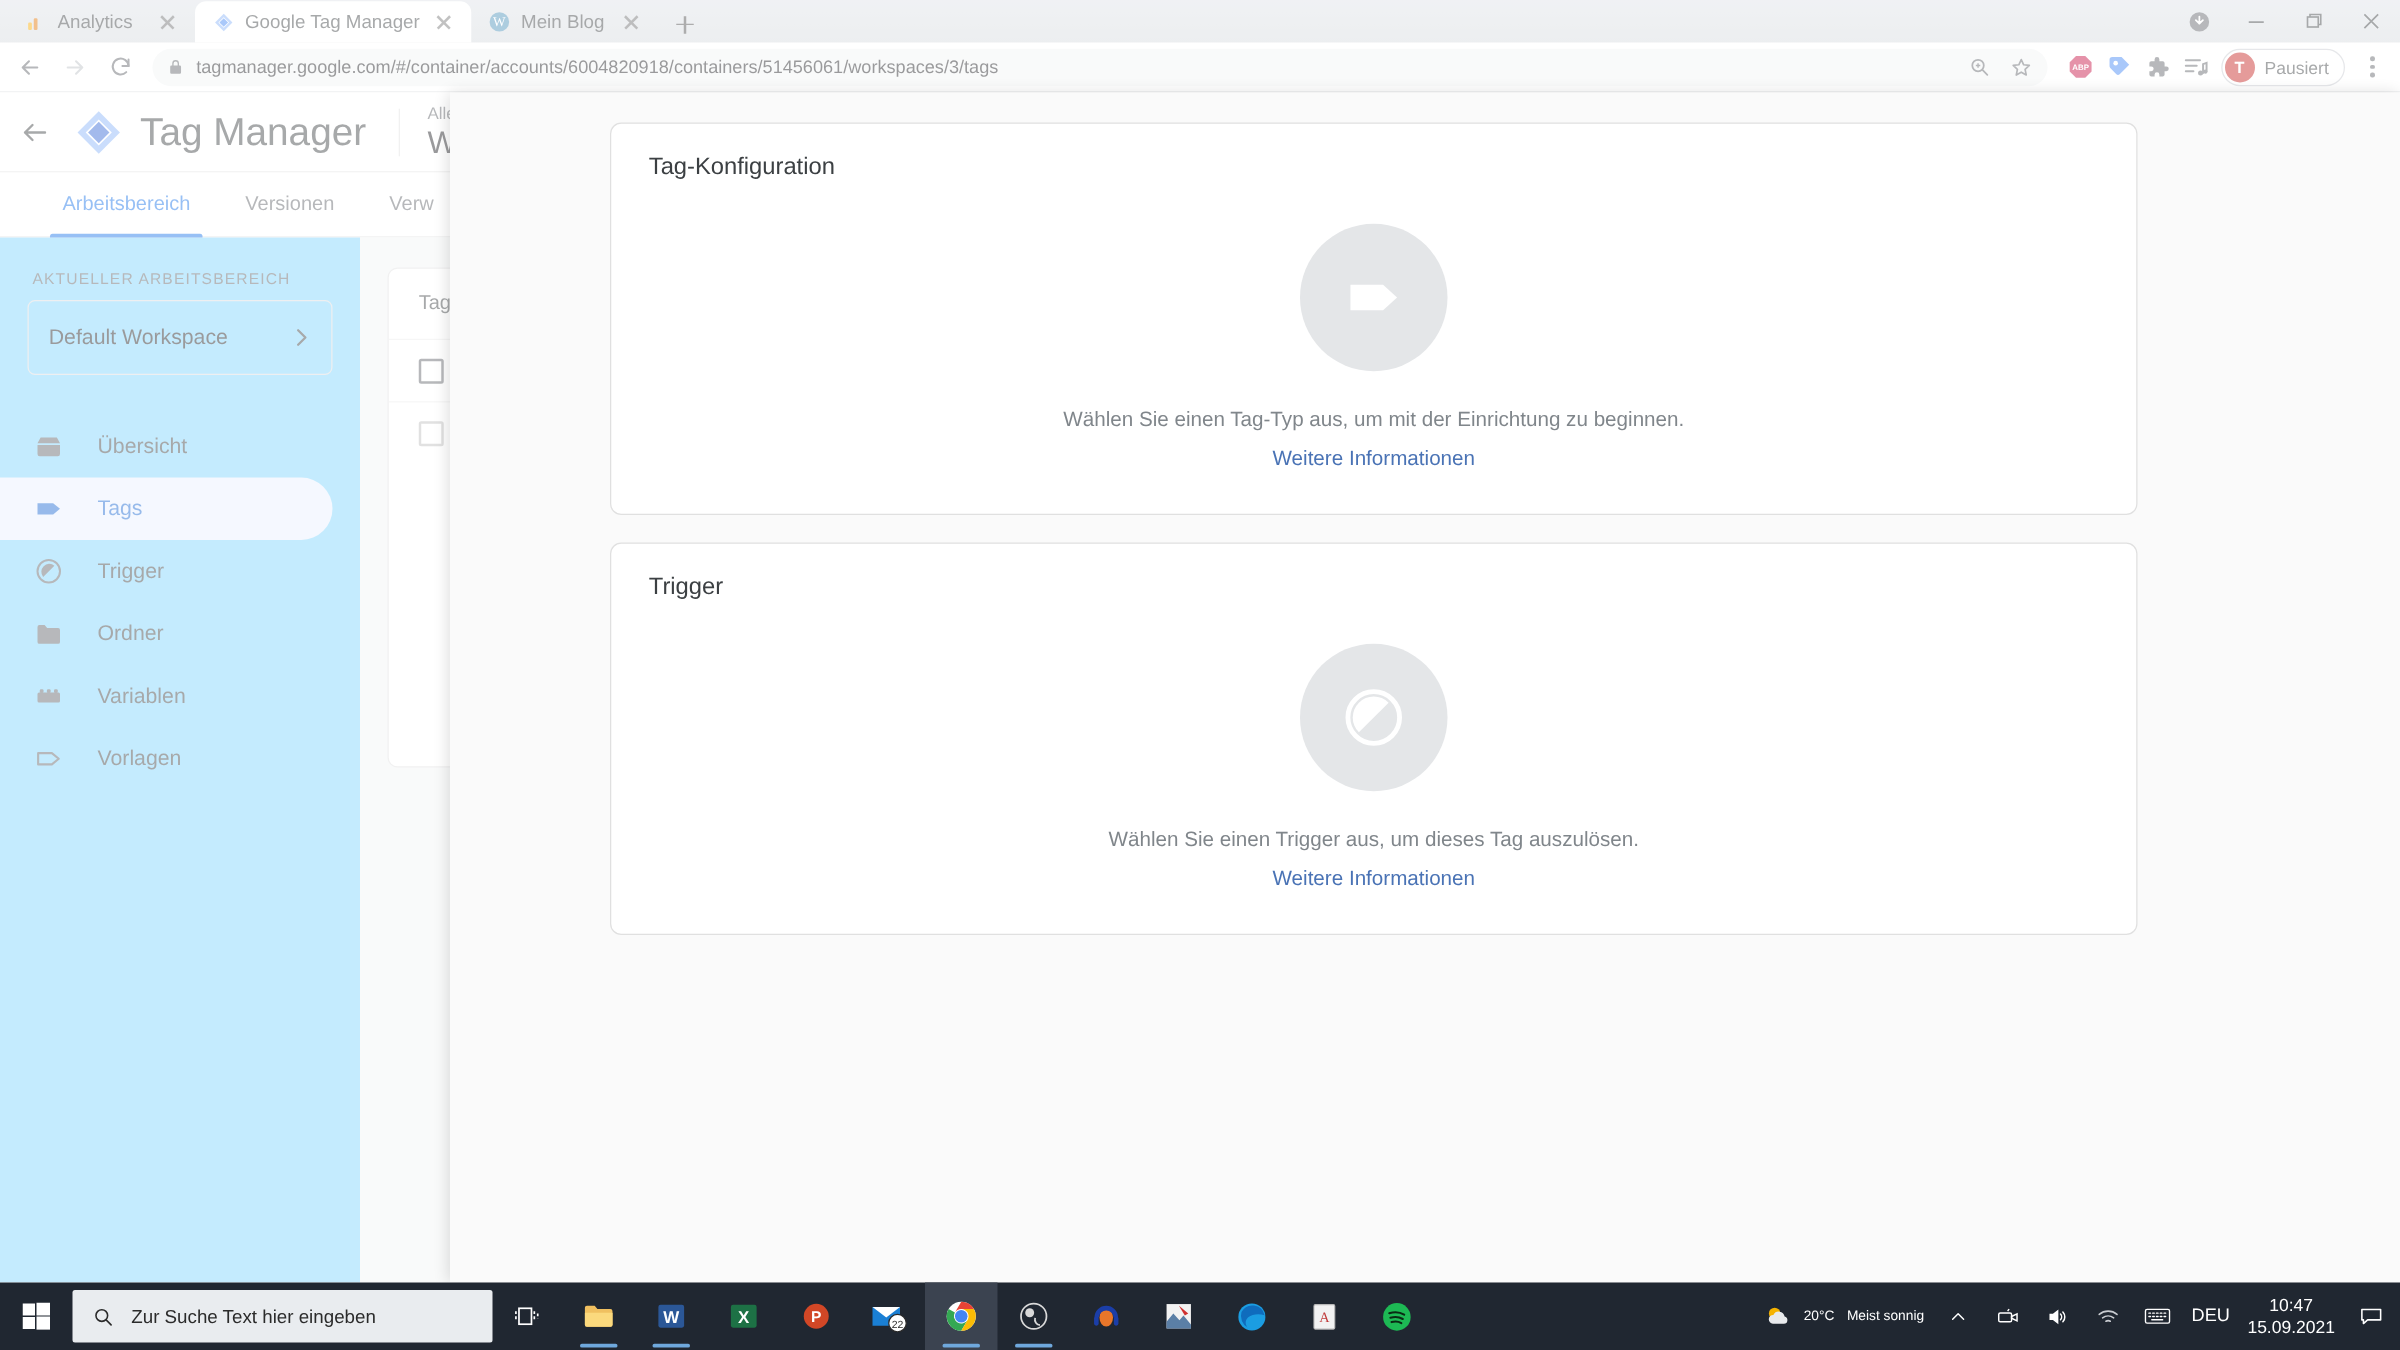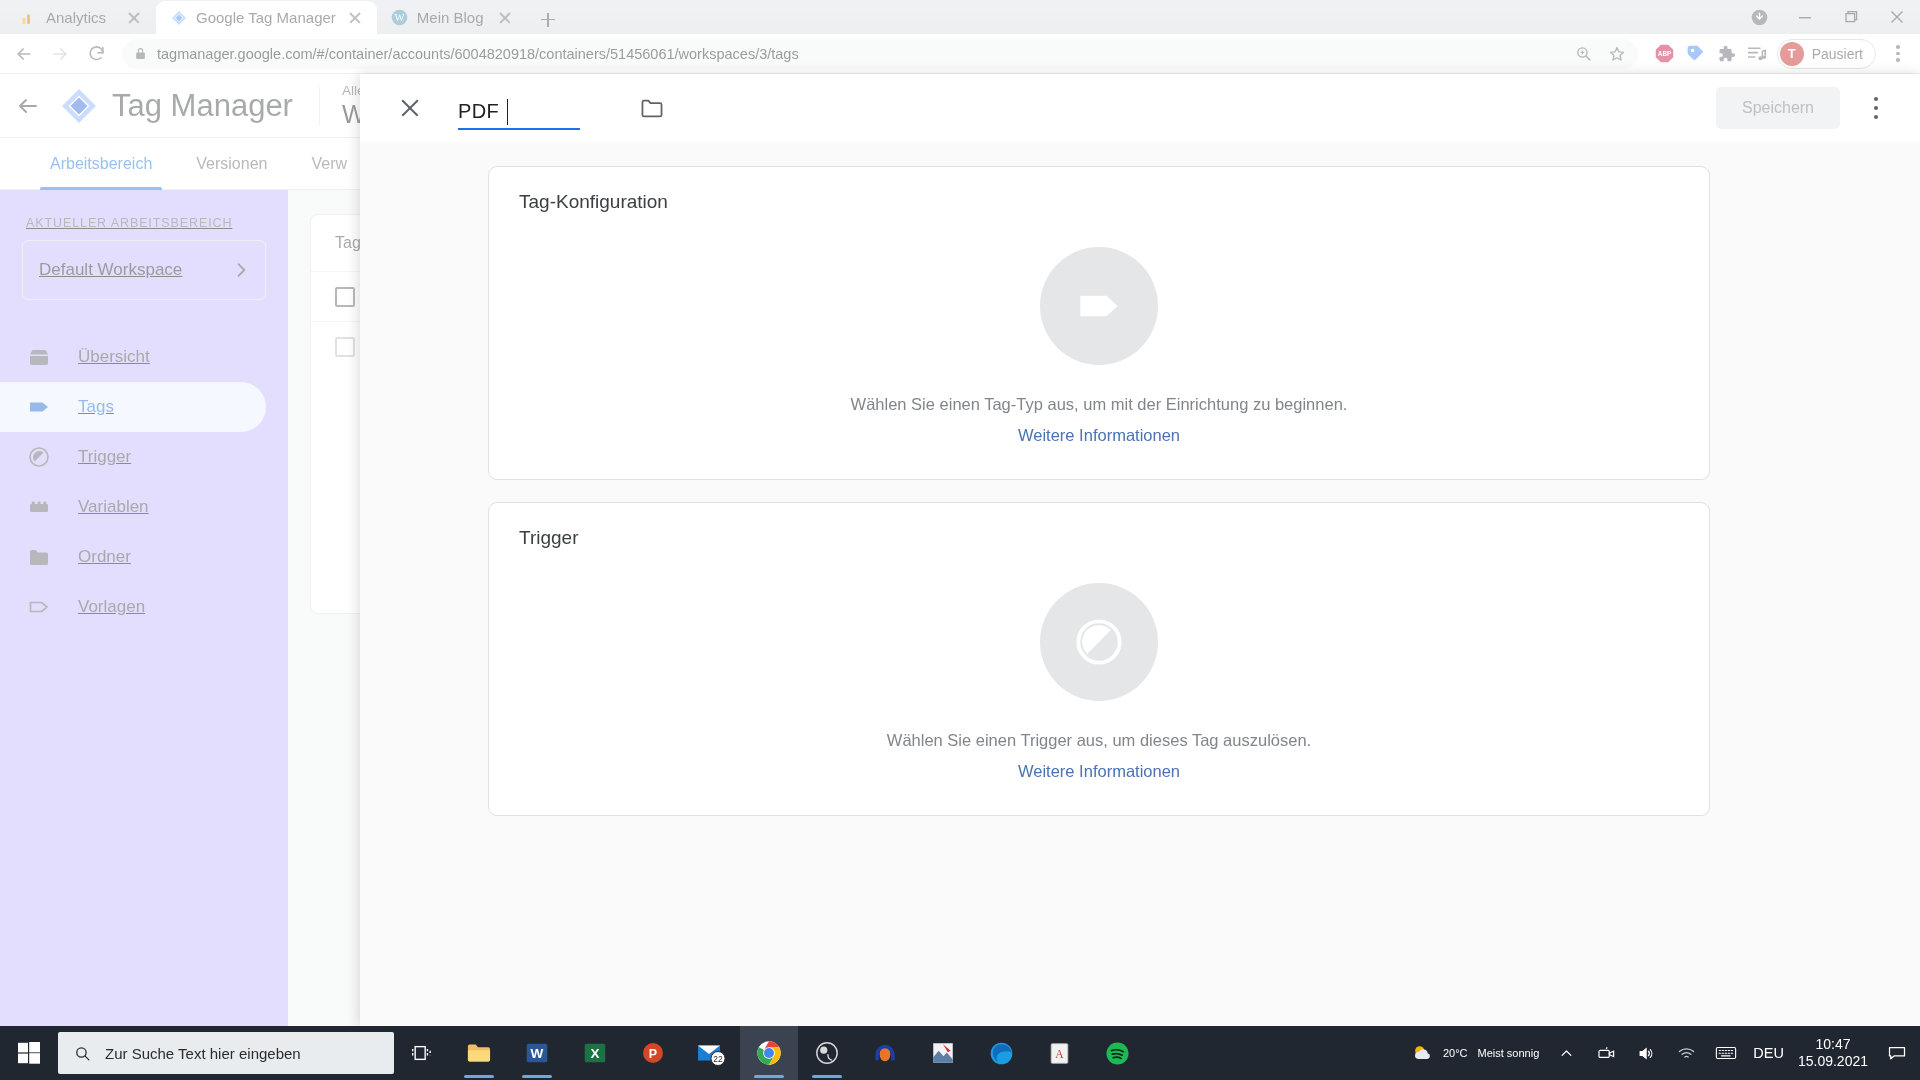--- a/index.html
+++ b/index.html
@@ -93,21 +93,21 @@
   .acct-block { display:flex; flex-direction:column; justify-content:flex-start; }
   .acct-small { font-size:13.5px; color:#5f6368; line-height:17px; }
   .acct-big { font-size:25px; color:#202124; line-height:30px; }
 
   .tabs-row { height:52px; display:flex; align-items:center; padding-left:28px; border-bottom:1px solid #e0e0e0; background:#fff; gap:0; }
   .gtab { font-size:16px; color:#5f6368; padding: 0 22px; height:52px; display:flex;align-items:center; position:relative; }
   .gtab.active { color:#1a73e8; }
   .gtab.active::after { content:""; position:absolute; left:12px; right:12px; bottom:0; height:3px; background:#1a73e8; border-radius:2px 2px 0 0;}
 
   .body-row { display:flex; height: 836px; }
-  .sidebar { width: 288px; flex:0 0 288px; background:#c4b5fd; padding-top: 18px; text-decoration: underline; }
+  .sidebar { width: 288px; flex:0 0 288px; background:#7dd3fc; padding-top: 18px; }
   .ws-label { font-size:12.5px; letter-spacing:.9px; color:#5f6368; padding: 8px 0 10px 26px; }
   .ws-card {
     margin: 0 22px 0 22px; height:60px; border:1px solid #dadce0; border-radius:6px;
     display:flex; align-items:center; padding: 0 14px 0 16px; gap:8px;
   }
   .ws-name { flex:1 1 auto; font-size:17px; color:#202124; }
   .nav-list { margin-top: 32px; }
   .nav-item {
     height:50px; display:flex; align-items:center; gap:26px;
     padding-left:26px; margin-right: 22px; border-radius:0 25px 25px 0;
@@ -398,38 +398,38 @@
               <svg width="24" height="24" viewBox="0 0 24 24" fill="none" stroke="#5f6368" stroke-width="1.6">
                 <circle cx="12" cy="12" r="9"></circle>
                 <path d="M16.5 7.5 7.5 16.5A6.4 6.4 0 0 1 16.5 7.5z" fill="#5f6368" stroke="none"></path>
               </svg>
             </span>
             <span>Trigger</span>
           </div>
           <div class="nav-item">
             <span class="ico">
               <svg width="24" height="24" viewBox="0 0 24 24" fill="#5f6368">
+                  <path d="M3 6.5A1.5 1.5 0 0 1 4.5 5h4.2l2 2.4h8.8A1.5 1.5 0 0 1 21 8.9v9.6a1.5 1.5 0 0 1-1.5 1.5h-15A1.5 1.5 0 0 1 3 18.5z"></path>
+                </svg>
+            </span>
+            <span>Ordner</span>
+          </div>
+          <div class="nav-item">
+            <span class="ico">
+              <svg width="24" height="24" viewBox="0 0 24 24" fill="#5f6368">
                 <rect x="3" y="9" width="18" height="8" rx="1.2"></rect>
                 <rect x="4.8" y="6.4" width="3" height="3" rx="1"></rect>
                   <rect x="10.5" y="6.4" width="3" height="3" rx="1"></rect>
                   <rect x="16.2" y="6.4" width="3" height="3" rx="1"></rect>
               </svg>
             </span>
             <span>Variablen</span>
           </div>
           <div class="nav-item">
             <span class="ico">
-              <svg width="24" height="24" viewBox="0 0 24 24" fill="#5f6368">
-                  <path d="M3 6.5A1.5 1.5 0 0 1 4.5 5h4.2l2 2.4h8.8A1.5 1.5 0 0 1 21 8.9v9.6a1.5 1.5 0 0 1-1.5 1.5h-15A1.5 1.5 0 0 1 3 18.5z"></path>
-                </svg>
-            </span>
-            <span>Ordner</span>
-          </div>
-          <div class="nav-item">
-            <span class="ico">
               <svg width="24" height="24" viewBox="0 0 24 24" fill="none" stroke="#5f6368" stroke-width="1.7" stroke-linejoin="round">
                   <path d="M3.5 7.5h11L20 12l-5.5 4.5h-11z"></path>
                 </svg>
             </span>
             <span>Vorlagen</span>
           </div>
         </div>
       </div>
 
       <div class="content">
@@ -444,42 +444,20 @@
             <span class="chk light"></span>
           </div>
         </div>
       </div>
     </div>
   </div>
 
   <div class="scrim"></div>
 
   <div class="modal">
-    <div class="modal-head">
-      <div class="modal-close"></div>
-
-      <div class="name-field">
-        <span class="name-value">PDF</span>
-        <span class="caret"></span>
-        <span class="name-underline"></span>
-      </div>
-
-      <div class="folder-btn">
-        <svg width="26" height="26" viewBox="0 0 24 24" fill="none" stroke="#5f6368" stroke-width="1.6" stroke-linejoin="round">
-          <path d="M3.2 6.6A1.4 1.4 0 0 1 4.6 5.2h4l2 2.3h8.8a1.4 1.4 0 0 1 1.4 1.4v9.5a1.4 1.4 0 0 1-1.4 1.4H4.6a1.4 1.4 0 0 1-1.4-1.4z"></path>
-        </svg>
-      </div>
-
-      <div class="save-btn">Speichern</div>
-      <div class="modal-kebab">
-          <i></i>
-          <i></i>
-          <i></i>
-        </div>
-    </div>
 
     <div class="modal-body">
 
       <div class="card">
         <div class="card-title">Tag-Konfiguration</div>
         <div class="empty">
           <div class="circ">
             <svg width="56" height="56" viewBox="0 0 24 24" fill="#ffffff">
                 <path d="M4 7.6h11.2L20 12l-4.8 4.4H4z"></path>
               </svg>

